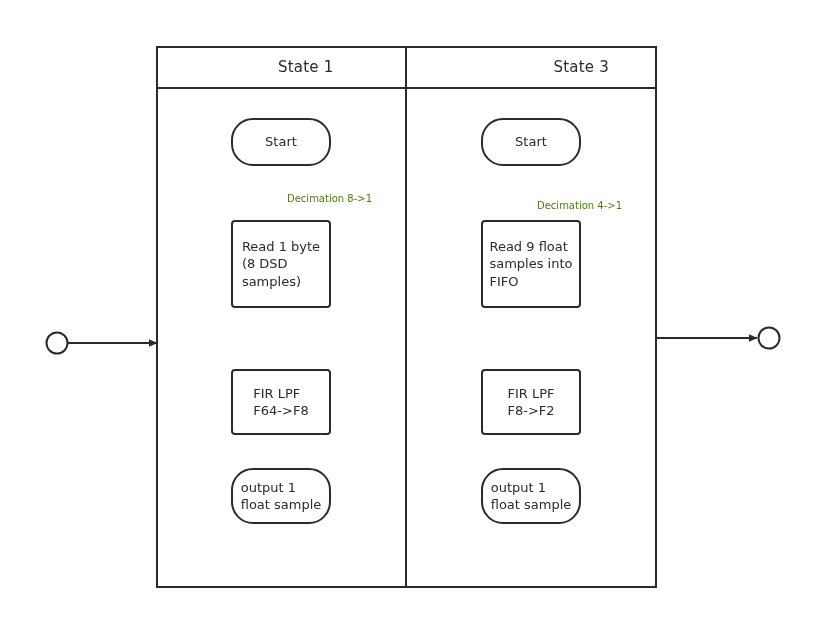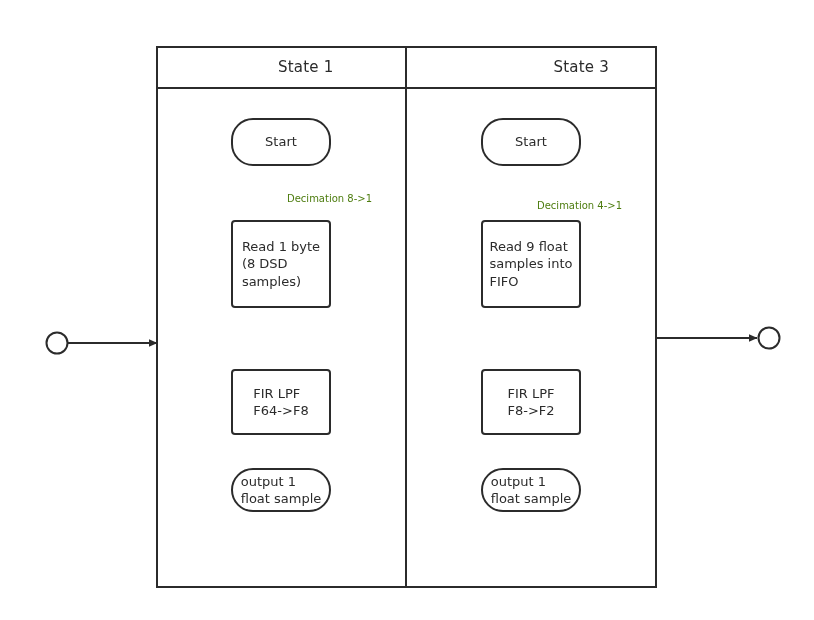--- a/index.html
+++ b/index.html
@@ -96,21 +96,21 @@
   .node.process { border-radius: 4px; }
 
   
   .c1 { left: 231px; width: 100px; }
   
   .c2 { left: 481px; width: 100px; }
 
   .n-start  { top: 118px; height: 48px; }
   .n-read   { top: 220px; height: 88px; align-items: center; }
   .n-fir    { top: 338px; height: 66px; margin-top: 31px; }
-  .n-output { top: 468px; height: 44px; }
+  .n-output { top: 468px; height: 56px; }
 
   
   .edge-label {
     position: absolute;
     font-size: 10px;
     color: #4d7c0f;
     white-space: nowrap;
   }
   .lbl-dec1 { left: 287px; top: 193px; }
   .lbl-dec2 { left: 537px; top: 200px; }

